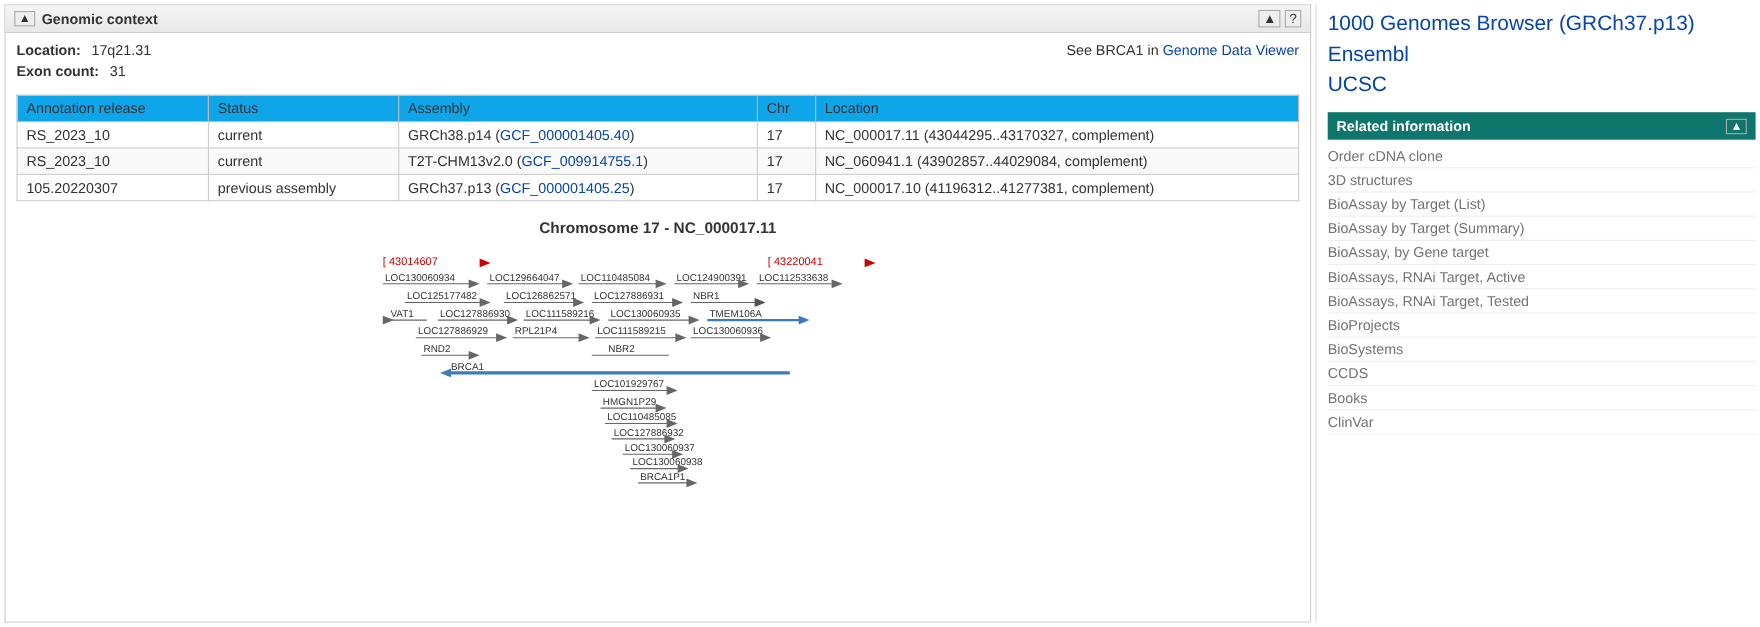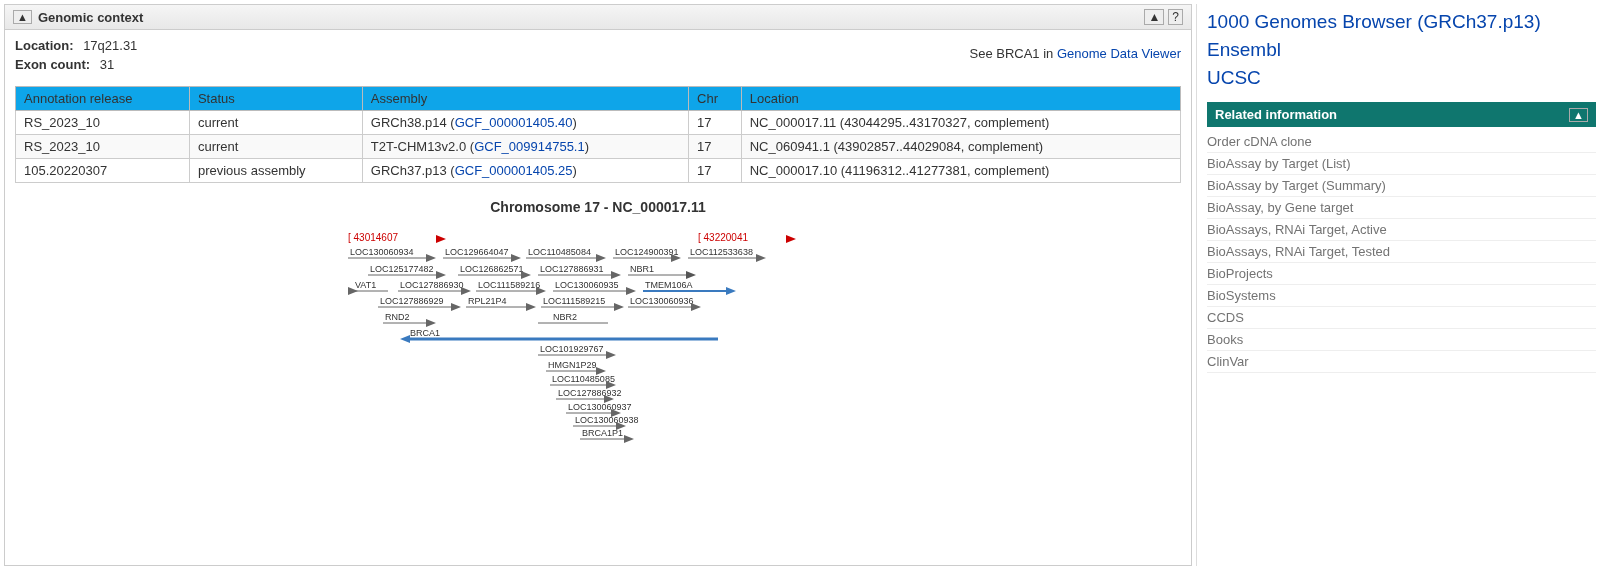--- a/index.html
+++ b/index.html
@@ -15,21 +15,21 @@
       justify-content: space-between;
     }
     .panel-header-title { font-weight: bold; font-size: 13px; display: flex; align-items: center; gap: 6px; }
     .panel-header-icons { display: flex; gap: 4px; }
     .panel-header-icons span { cursor: pointer; font-size: 12px; border: 1px solid #aaa; padding: 0 3px; background: #eee; }
     .panel-body { padding: 8px 10px; }
     .meta-row { margin-bottom: 4px; }
     .meta-row .label { font-weight: bold; margin-right: 6px; }
     .see-brca { text-align: right; margin-bottom: 8px; color: #333; }
     .see-brca a { color: #0645ad; text-decoration: none; }
-    .meta-header { display: flex; justify-content: space-between; align-items: center; }
+    .meta-header { display: flex; justify-content: space-between; align-items: flex-start; }
     .meta-info { }
     table.annot-table { border-collapse: collapse; width: 100%; margin-top: 10px; }
     table.annot-table th {
       background: #0ea5e9;
       border: 1px solid #bbb;
       padding: 4px 8px;
       text-align: left;
       font-weight: normal;
       font-size: 13px;
     }
@@ -265,20 +265,21 @@
       <a href="#">UCSC</a>
     </div>
 
     <div class="related-info-header">
       <span>Related information</span>
       <button class="collapse-btn">▲</button>
     </div>
 
     <div class="related-info-links" id="related-links-container">
     <a href="#">Order cDNA clone</a>
+        <a href="#">3D structures</a>
         <a href="#">BioAssay by Target (List)</a>
         <a href="#">BioAssay by Target (Summary)</a>
         <a href="#">BioAssay, by Gene target</a>
         <a href="#">BioAssays, RNAi Target, Active</a>
         <a href="#">BioAssays, RNAi Target, Tested</a>
         <a href="#">BioProjects</a>
         <a href="#">BioSystems</a>
         <a href="#">CCDS</a>
         <a href="#">Books</a>
         <a href="#">ClinVar</a>

